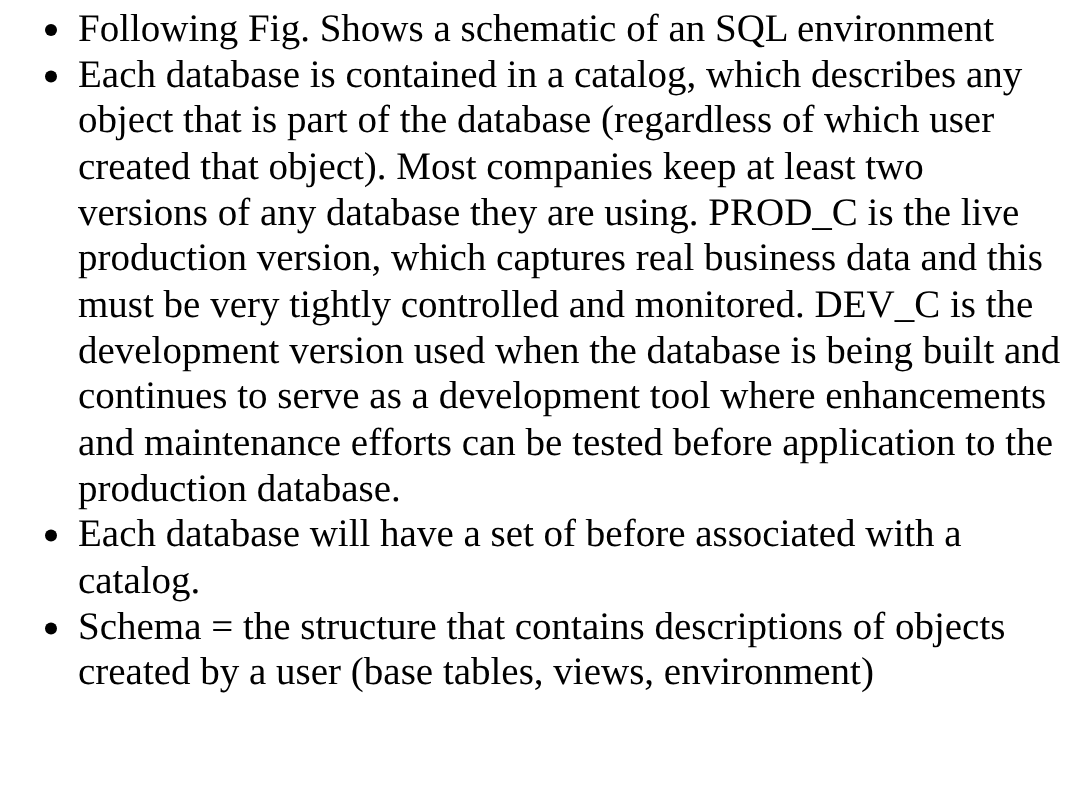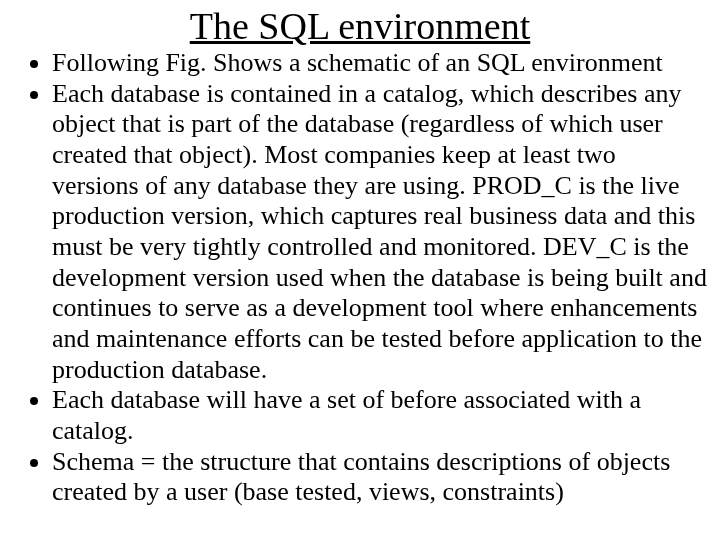--- a/index.html
+++ b/index.html
@@ -32,20 +32,19 @@
       line-height: 1.18;
       margin: 0;
       padding: 0;
       text-align: left;
     }
   </style>
 </head>
 <body>
 
 <div class="slide">
-  <h1 class="title">The SQL environment</h1>
   <ul class="bullets">
     <li>Following Fig. Shows a schematic of an SQL environment</li>
     <li>Each database is contained in a catalog, which describes any object that is part of the database (regardless of which user created that object). Most companies keep at least two versions of any database they are using. PROD_C is the live production version, which captures real business data and this must be very tightly controlled and monitored. DEV_C is the development version used when the database is being built and continues to serve as a development tool where enhancements and maintenance efforts can be tested before application to the production database.</li>
     <li>Each database will have a set of before associated with a catalog.</li>
-    <li>Schema = the structure that contains descriptions of objects created by a user (base tested, views, constraints)</li>
+    <li>Schema = the structure that contains descriptions of objects created by a user (base tables, views, environment)</li>
   </ul>
 </div>
 
 </body></html>

